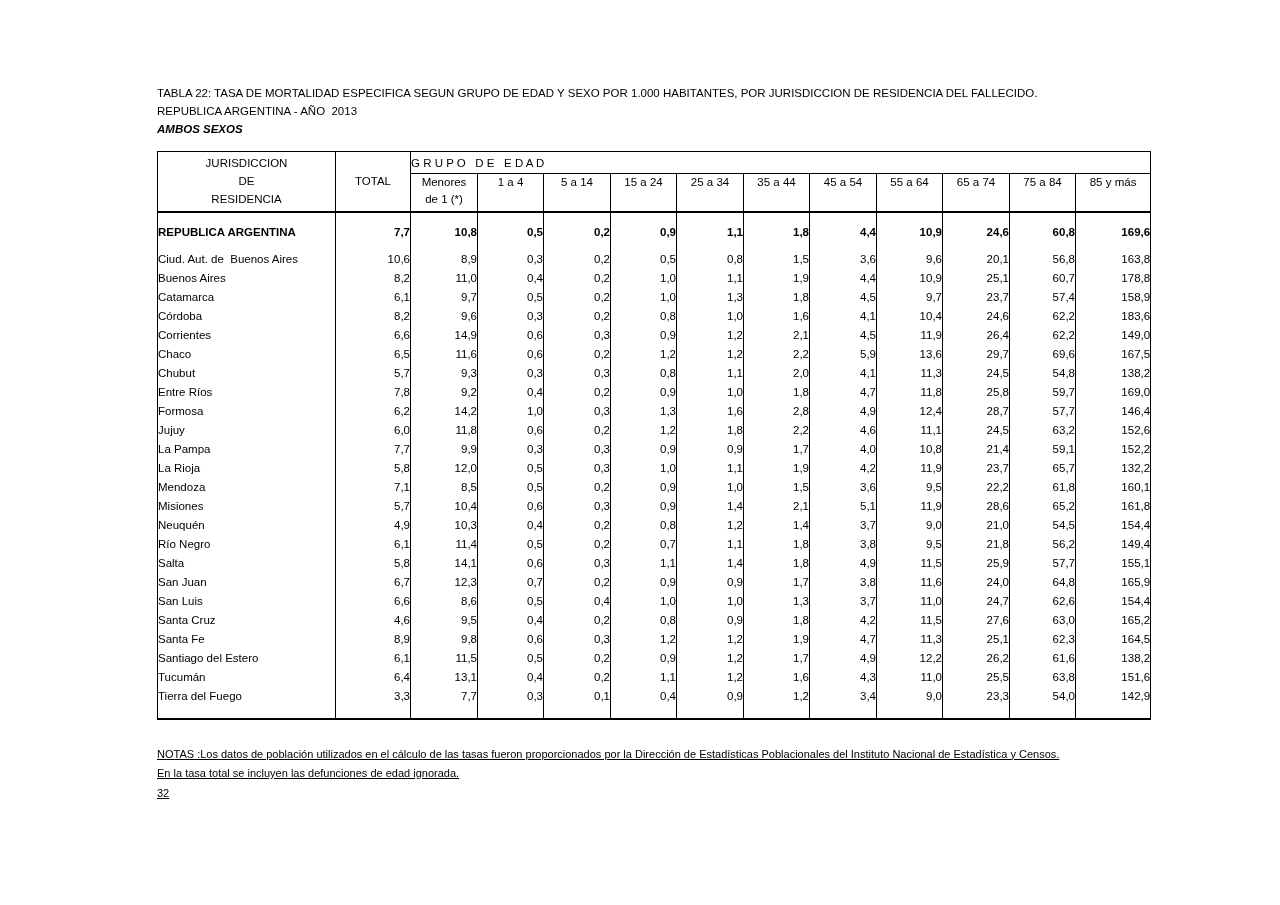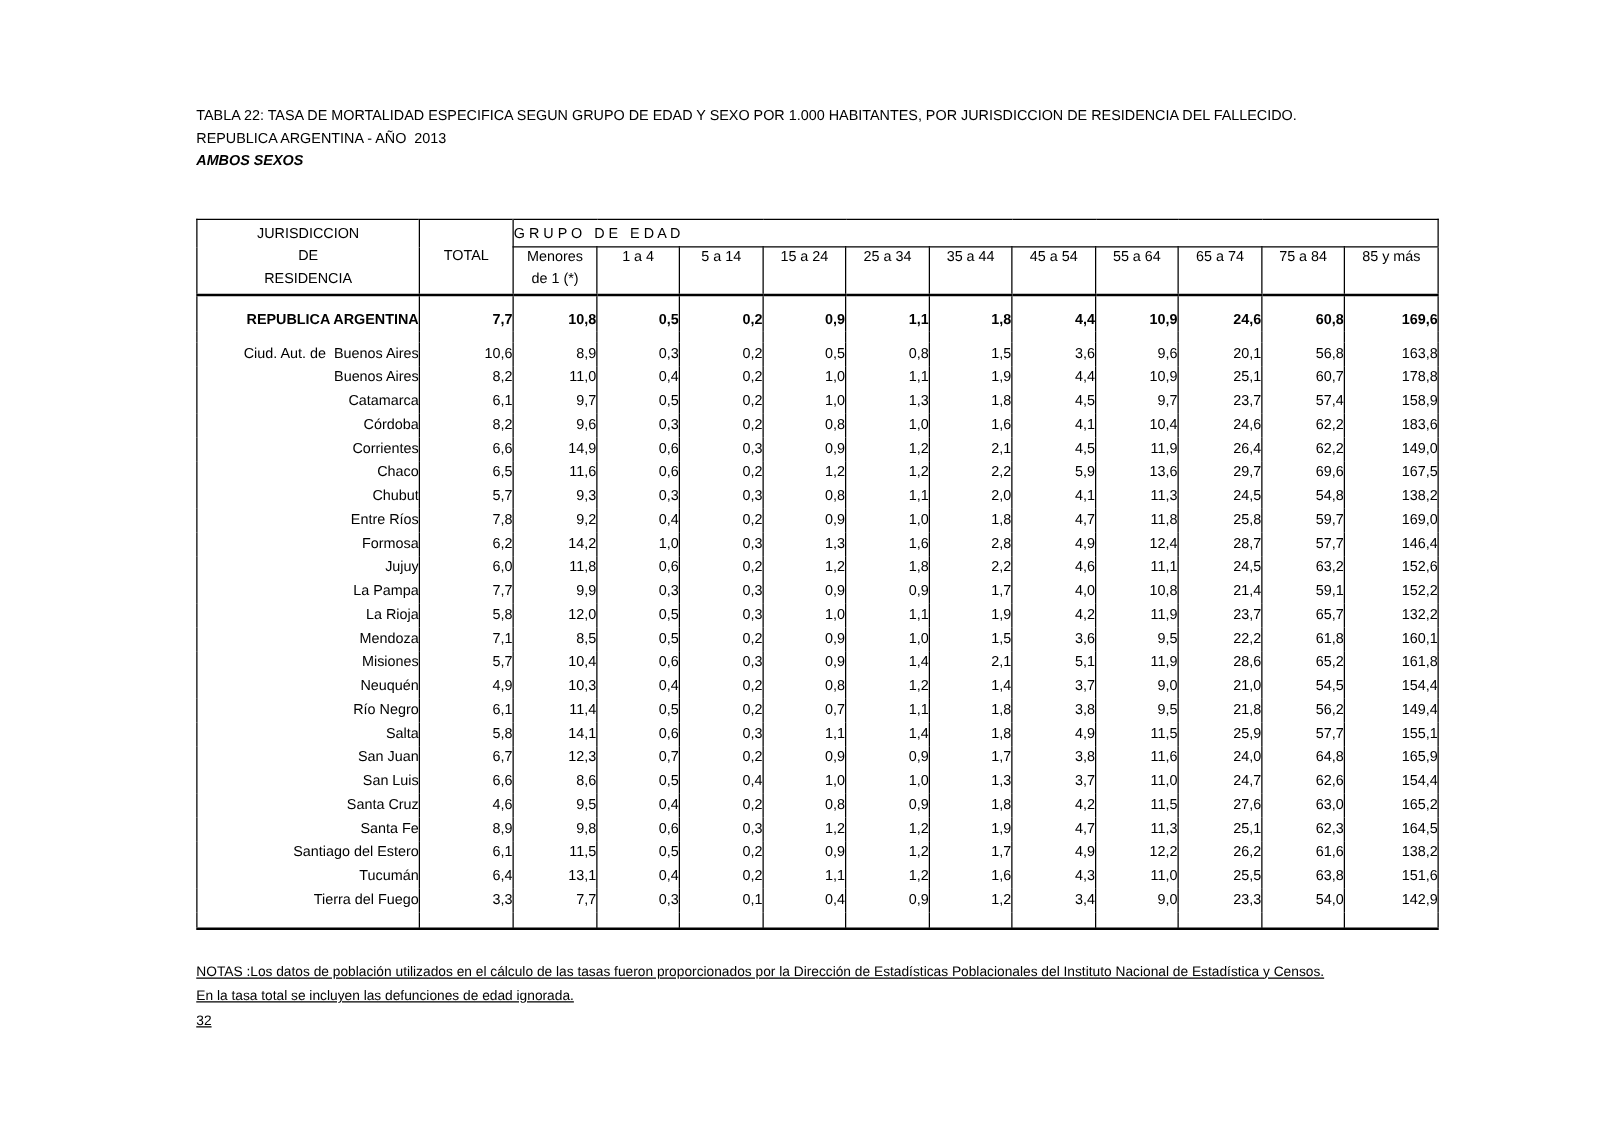--- a/index.html
+++ b/index.html
@@ -22,21 +22,21 @@
     white-space: pre-wrap;
   }
   .subtitle-bold {
     font-weight: bold;
     font-style: italic;
   }
   table.mortality {
     border-collapse: collapse;
     table-layout: fixed;
     width: 993px;
-    margin-top: 37px;
+    margin-top: 13px;
     border: 1.5px solid #000;
     border-bottom: 2px solid #000;
   }
   table.mortality th, table.mortality td {
     font-size: 11.5px;
     font-weight: normal;
     padding: 0;
     overflow: hidden;
   }
   th.jur-head, th.total-head {
@@ -65,21 +65,21 @@
   tbody td + td { border-left: 1.5px solid #000; }
   tr.total-row td {
     font-weight: bold;
     height: 29px;
     vertical-align: bottom;
     padding-bottom: 3px;
   }
   tr.data-row td { height: 19px; vertical-align: middle; }
   tr.spacer-row td { height: 9px; }
   tr.spacer-bottom td { height: 13px; }
-  td.label-cell { text-align: right; padding-left: 4px; white-space: pre; }
+  td.label-cell { text-align: left; padding-left: 4px; white-space: pre; }
   td.num-cell { text-align: right; padding-right: 5px; }
   .notes {
     margin-top: 25px;
     width: 1005px;
     font-size: 11px;
     line-height: 19.5px;
     text-decoration: underline;
   }
   .notes .note-line { white-space: pre-wrap; }
   .note-row3 {

